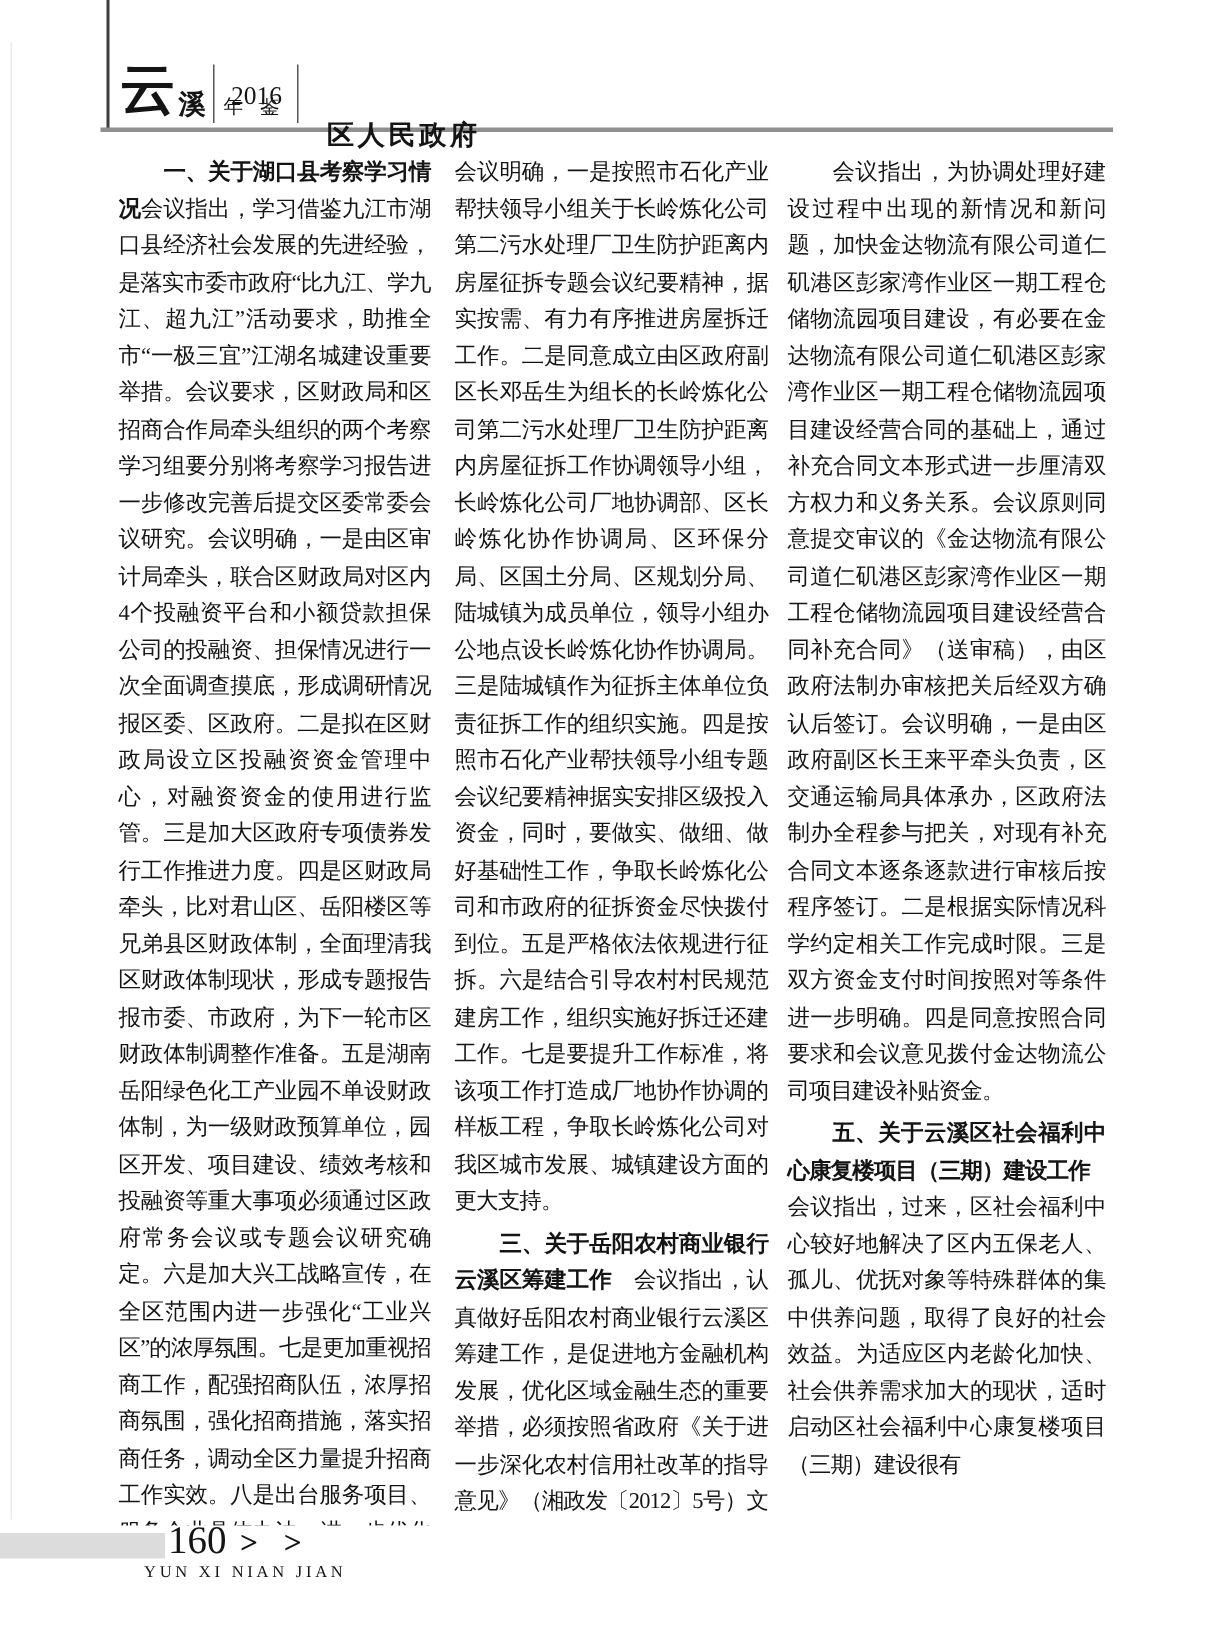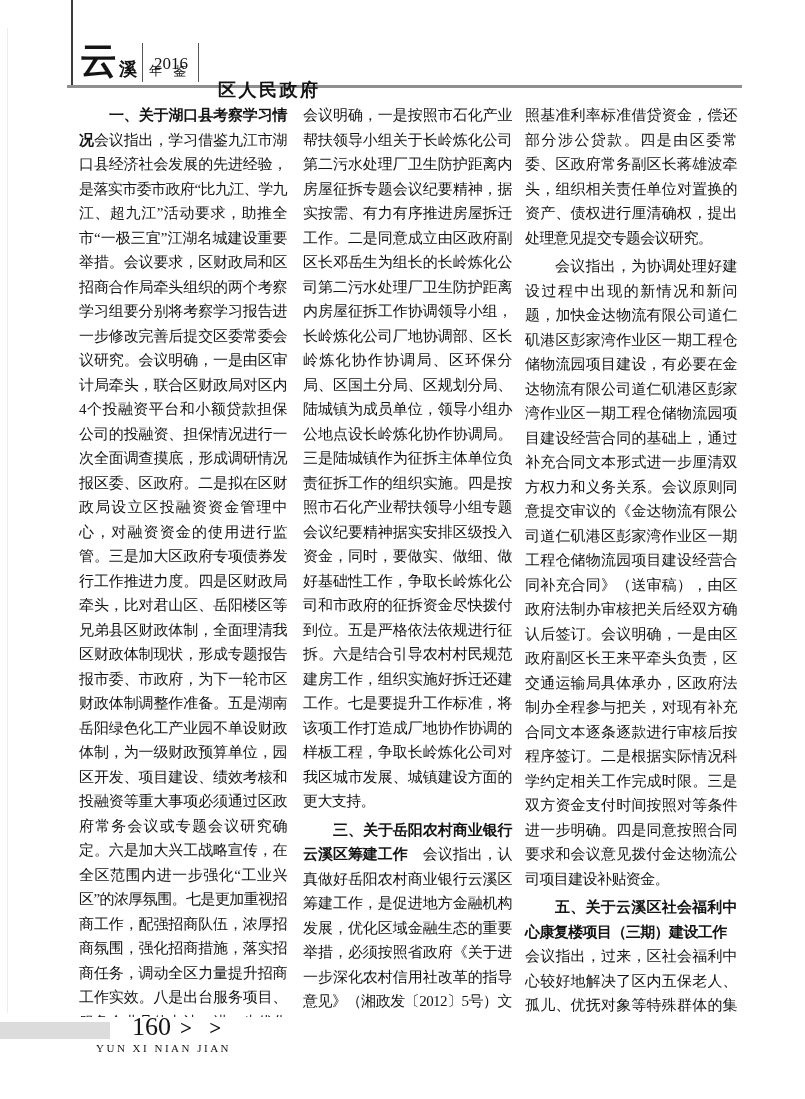--- a/index.html
+++ b/index.html
@@ -28,21 +28,21 @@
     text-align:justify;
   }
   .col-1 { left:75px;  width:216px; }
   .col-2 { left:299px; width:217px; }
   .col-3 { left:521px; width:220px; }
   .para { margin:4px; }
   .para.indent { text-indent:2em; }
   .run-bold { font-weight:bold; font-family:"Liberation Sans","DejaVu Sans",sans-serif; }
   
   .footer-bar { position:absolute; left:0; top:1022px; width:110px; height:17px; background:#dcdcdc; }
-  .page-num-row { position:absolute; left:112px; top:1010px; height:30px; display:flex; align-items:flex-end;margin-left:20px; }
+  .page-num-row { position:absolute; left:112px; top:1010px; height:30px; display:flex; align-items:flex-end; }
   .page-num { font-size:26px; line-height:1; }
   .page-arrows { font-size:21px; font-weight:bold; line-height:1.1; margin-left:9px; letter-spacing:6px; }
   .footer-caption { position:absolute; left:96px; top:1042px; font-size:11px; font-weight:normal; letter-spacing:2.5px; }
 </style>
 </head>
 <body>
 
 <div class="page" style="color: rgb(20, 20, 20);">
 
   <div class="edge-line"></div>
@@ -60,21 +60,20 @@
 
   <div class="col col-1">
       <p class="para indent"><span class="run-bold">一、关于湖口县考察学习情况</span><span>会议指出，学习借鉴九江市湖口县经济社会发展的先进经验，是落实市委市政府“比九江、学九江、超九江”活动要求，助推全市“一极三宜”江湖名城建设重要举措。会议要求，区财政局和区招商合作局牵头组织的两个考察学习组要分别将考察学习报告进一步修改完善后提交区委常委会议研究。会议明确，一是由区审计局牵头，联合区财政局对区内4个投融资平台和小额贷款担保公司的投融资、担保情况进行一次全面调查摸底，形成调研情况报区委、区政府。二是拟在区财政局设立区投融资资金管理中心，对融资资金的使用进行监管。三是加大区政府专项债券发行工作推进力度。四是区财政局牵头，比对君山区、岳阳楼区等兄弟县区财政体制，全面理清我区财政体制现状，形成专题报告报市委、市政府，为下一轮市区财政体制调整作准备。五是湖南岳阳绿色化工产业园不单设财政体制，为一级财政预算单位，园区开发、项目建设、绩效考核和投融资等重大事项必须通过区政府常务会议或专题会议研究确定。六是加大兴工战略宣传，在全区范围内进一步强化“工业兴区”的浓厚氛围。七是更加重视招商工作，配强招商队伍，浓厚招商氛围，强化招商措施，落实招商任务，调动全区力量提升招商工作实效。八是出台服务项目、服务企业具体办法，进一步优化经济发展环境。</span></p>
       <p class="para indent"><span class="run-bold">二、关于长岭炼化公司第二污水处理厂卫生防护距离内房屋征拆工作</span></p>
     </div>
   <div class="col col-2">
       <p class="para"><span>会议明确，一是按照市石化产业帮扶领导小组关于长岭炼化公司第二污水处理厂卫生防护距离内房屋征拆专题会议纪要精神，据实按需、有力有序推进房屋拆迁工作。二是同意成立由区政府副区长邓岳生为组长的长岭炼化公司第二污水处理厂卫生防护距离内房屋征拆工作协调领导小组，长岭炼化公司厂地协调部、区长岭炼化协作协调局、区环保分局、区国土分局、区规划分局、陆城镇为成员单位，领导小组办公地点设长岭炼化协作协调局。三是陆城镇作为征拆主体单位负责征拆工作的组织实施。四是按照市石化产业帮扶领导小组专题会议纪要精神据实安排区级投入资金，同时，要做实、做细、做好基础性工作，争取长岭炼化公司和市政府的征拆资金尽快拨付到位。五是严格依法依规进行征拆。六是结合引导农村村民规范建房工作，组织实施好拆迁还建工作。七是要提升工作标准，将该项工作打造成厂地协作协调的样板工程，争取长岭炼化公司对我区城市发展、城镇建设方面的更大支持。</span></p>
       <p class="para indent"><span class="run-bold">三、关于岳阳农村商业银行云溪区筹建工作</span><span>　会议指出，认真做好岳阳农村商业银行云溪区筹建工作，是促进地方金融机构发展，优化区域金融生态的重要举措，必须按照省政府《关于进一步深化农村信用社改革的指导意见》（湘政发〔2012〕5号）文件精神和市委、市政府相关要求加快予以推进。会议明确，一是按照市政府部署安排，落实好云溪区相关筹建工作任务。二是由区政府副区长姜其胜牵头，区国土分局配合云港新城建设投资有限公司及时承办好相关资产置换工作。三是由区财政局牵头，通过区内融资平台向区农村信用联社按</span></p>
     </div>
   <div class="col col-3">
-      <p class="para"><span>照基准利率标准借贷资金，偿还部分涉公贷款。四是由区委常委、区政府常务副区长蒋雄波牵头，组织相关责任单位对置换的资产、债权进行厘清确权，提出处理意见提交专题会议研究。</span></p>
       <p class="para indent"><span>会议指出，为协调处理好建设过程中出现的新情况和新问题，加快金达物流有限公司道仁矶港区彭家湾作业区一期工程仓储物流园项目建设，有必要在金达物流有限公司道仁矶港区彭家湾作业区一期工程仓储物流园项目建设经营合同的基础上，通过补充合同文本形式进一步厘清双方权力和义务关系。会议原则同意提交审议的《金达物流有限公司道仁矶港区彭家湾作业区一期工程仓储物流园项目建设经营合同补充合同》（送审稿），由区政府法制办审核把关后经双方确认后签订。会议明确，一是由区政府副区长王来平牵头负责，区交通运输局具体承办，区政府法制办全程参与把关，对现有补充合同文本逐条逐款进行审核后按程序签订。二是根据实际情况科学约定相关工作完成时限。三是双方资金支付时间按照对等条件进一步明确。四是同意按照合同要求和会议意见拨付金达物流公司项目建设补贴资金。</span></p>
       <p class="para indent"><span class="run-bold">五、关于云溪区社会福利中心康复楼项目（三期）建设工作</span><span>　会议指出，过来，区社会福利中心较好地解决了区内五保老人、孤儿、优抚对象等特殊群体的集中供养问题，取得了良好的社会效益。为适应区内老龄化加快、社会供养需求加大的现状，适时启动区社会福利中心康复楼项目（三期）建设很有</span></p>
     </div>
 
   <div class="footer-bar" style="background: rgb(220, 220, 220);"></div>
   <div class="page-num-row">
     <span class="page-num">160</span>
     <span class="page-arrows">&gt; &gt;</span>
   </div>
   <div class="footer-caption">YUN XI NIAN JIAN</div>

